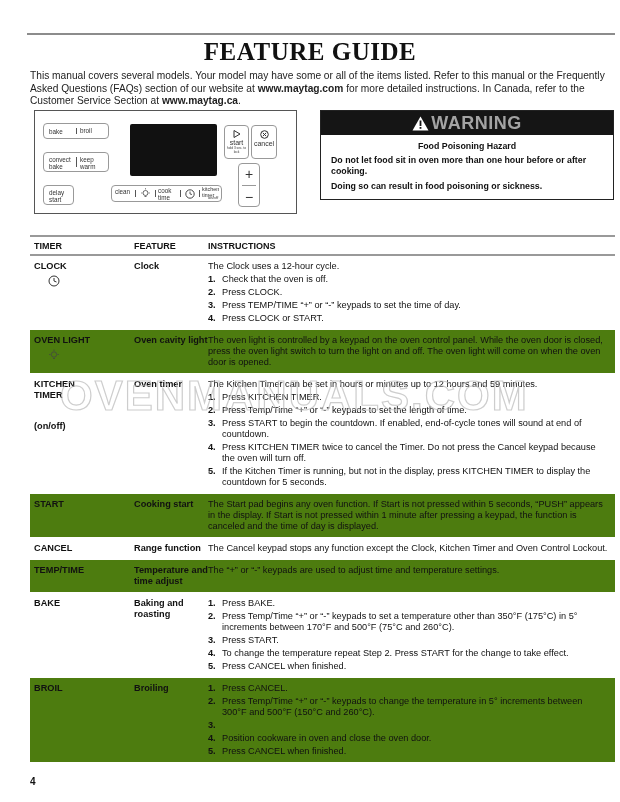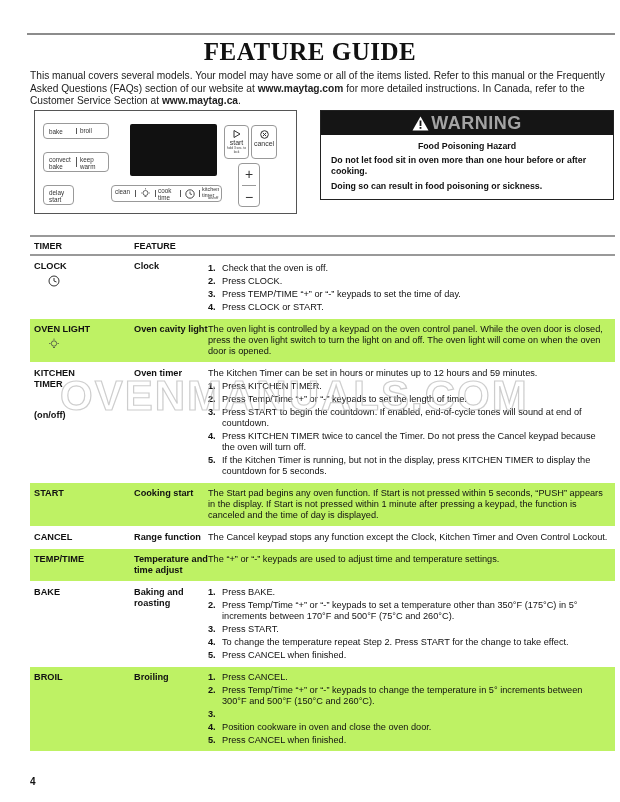--- a/index.html
+++ b/index.html
@@ -15,21 +15,21 @@
   .display { position: absolute; left: 95px; top: 13px; width: 87px; height: 52px; background: #111; border-radius: 2px; }
 
   .warn-box { position: absolute; left: 320px; top: 110px; width: 294px; height: 90px; border: 1.5px solid #222; box-sizing: border-box; }
   .warn-head { background: #151515; color: #a3a3a3; height: 24px; display: flex; align-items: center; justify-content: center; font-weight: bold; font-size: 18px; letter-spacing: 0.5px; }
   .warn-sub { text-align: center; font-weight: bold; font-size: 8.8px; margin-top: 6px; }
   .warn-text { font-weight: bold; font-size: 8.8px; line-height: 11px; margin: 4px 0 0 10px; }
 
   .table { position: absolute; left: 30px; top: 235px; width: 585px; }
   .thead { display: flex; border-top: 2px solid #999; border-bottom: 2px solid #999; height: 17px; align-items: center; font-weight: bold; font-size: 9px; }
   .row { display: flex; font-size: 9.2px; line-height: 11px; border-bottom: 1px solid #fff; }
-  .row.shade { background: #bef264; }
+  .row.shade { background: #4d7c0f; }
   .c1 { width: 72px; padding-left: 4px; box-sizing: border-box; font-weight: bold; }
   .c2 { width: 106px; box-sizing: border-box; font-weight: bold; padding-left: 32px; }
   .c3 { flex: 1; padding-right: 6px; box-sizing: border-box; }
   .row .c1, .row .c2, .row .c3 { padding-top: 5px; padding-bottom: 5px; }
   .step { display: flex; margin-top: 2px; }
   .step .n { width: 14px; font-weight: bold; flex-shrink: 0; }
   .kicon { margin: 3px 0 0 14px; width: 12px; height: 12px; }
 
   .watermark { position: absolute; left: 60px; top: 372px; font-size: 42px; font-weight: bold; color: transparent; -webkit-text-stroke: 1.2px #bdbdbd; letter-spacing: 2px; pointer-events: none; opacity: 0.75; }
   .page-num { position: absolute; left: 30px; top: 776px; font-weight: bold; font-size: 10px; }
@@ -110,31 +110,33 @@
   </div>
   <div class="warn-sub">Food Poisoning Hazard</div>
   <div class="warn-text" style="width:265px;">Do not let food sit in oven more than one hour before or after cooking.</div>
   <div class="warn-text">Doing so can result in food poisoning or sickness.</div>
 </div>
 
 <div class="table">
   <div class="thead">
     <div class="c1">TIMER</div>
     <div class="c2">FEATURE</div>
+    <div class="c3">INSTRUCTIONS</div>
   </div>
 
   <div class="row">
     <div class="c1"><div>CLOCK</div>
       <svg class="kicon" viewBox="0 0 12 12">
           <circle cx="6" cy="6" r="5" fill="none" stroke="#333" stroke-width="1"></circle>
           <polyline points="6,3 6,6 8.5,7" fill="none" stroke="#333" stroke-width="1"></polyline>
         </svg>
     </div>
     <div class="c2">Clock</div>
     <div class="c3">
+      <div>The Clock uses a 12-hour cycle.</div>
       <div class="step">
           <span class="n">1.</span>
           <span>Check that the oven is off.</span>
         </div>
       <div class="step">
           <span class="n">2.</span>
           <span>Press CLOCK.</span>
         </div>
       <div class="step">
           <span class="n">3.</span>

